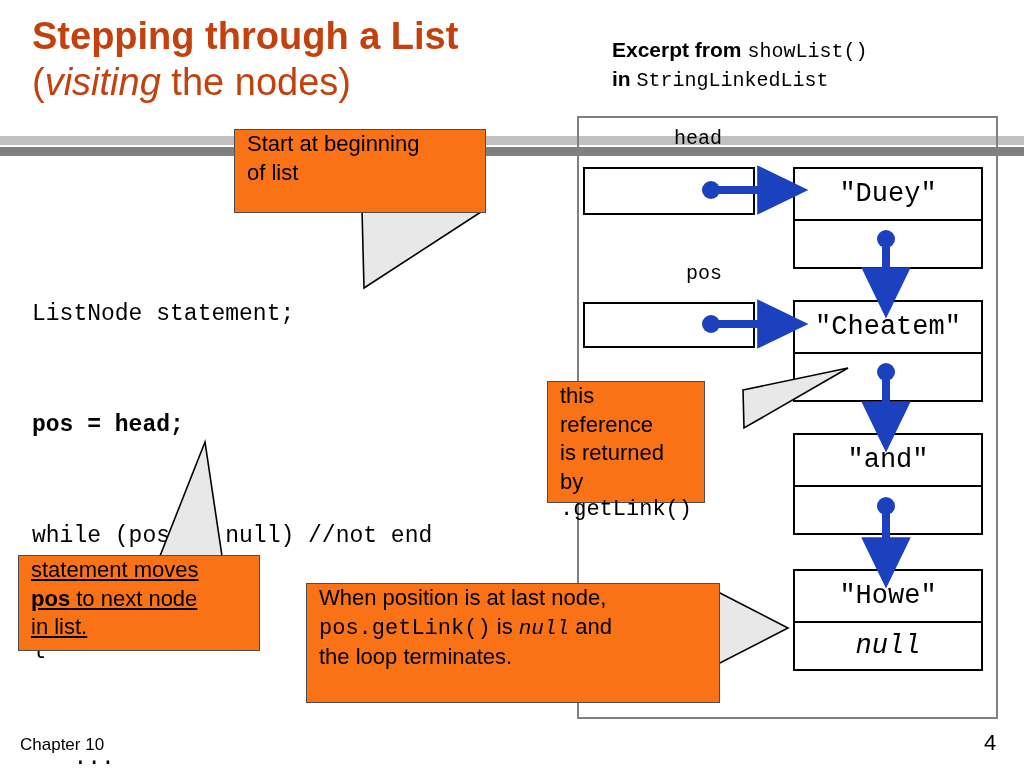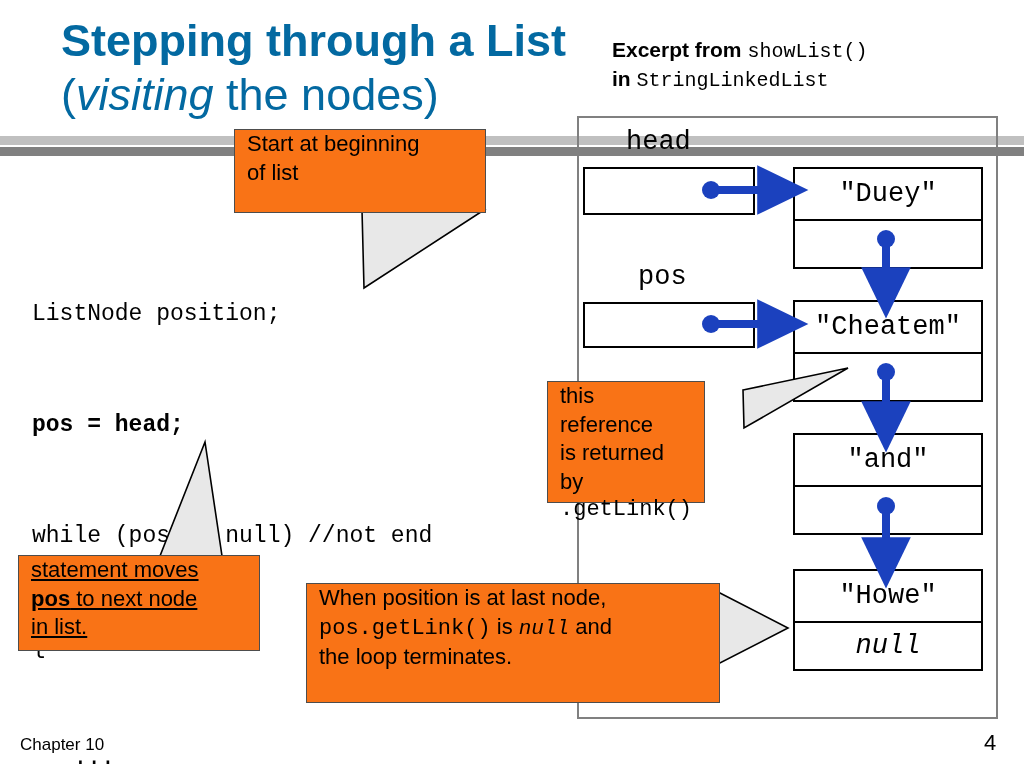--- a/index.html
+++ b/index.html
@@ -15,27 +15,27 @@
     position: relative;
     width: 1024px;
     height: 768px;
     overflow: hidden;
     background: #ffffff;
   }
   .abs { position: absolute; }
 
   
   #title {
-    left: 61px;
+    left: 32px;
     top: 14px;
     width: 520px;
-    font-size: 45px;
+    font-size: 38px;
     line-height: 1.20;
     font-weight: bold;
-    color: #0369a1;
+    color: #c2410c;
   }
   #title .l2 { font-weight: normal; }
   #title .l2 em { font-style: italic; }
 
   
   #excerpt {
     left: 612px;
     top: 36px;
     width: 400px;
     font-size: 21px;
@@ -106,21 +106,22 @@
   .tail { pointer-events: none; }
 
   
   .ptrbox {
     border: 2px solid #000;
     background: #fff;
     box-sizing: border-box;
   }
   .ptrlabel {
     font-family: "Liberation Mono", monospace;
-    font-size: 27px;
+    font-size: 20px;
+    margin-left: 48px;
   }
   .node {
     border: 2px solid #000;
     background: #fff;
     box-sizing: border-box;
     width: 190px;
   }
   .node .cell-data {
     height: 50px;
     border-bottom: 2px solid #000;
@@ -162,21 +163,21 @@
     <div><span>Excerpt from </span><span class="code">showList()</span></div>
     <div><span>in </span><span class="code">StringLinkedList</span></div>
   </div>
 
   <div class="abs bar-light"></div>
   <div class="abs bar-dark"></div>
 
   <div class="abs" id="panel"></div>
 
   <div class="abs" id="code">
-    <div>ListNode position;</div>
+    <div>ListNode statement;</div>
     <div class="b">pos = head;</div>
     <div>while (pos != null) //not end</div>
     <div>{</div>
     <div>   ...</div>
     
     
   </div>
 
   <div class="abs ptrlabel" style="left:626px; top:127px;">head</div>
   <div class="abs ptrbox" style="left:583px; top:167px; width:172px; height:48px;"></div>

